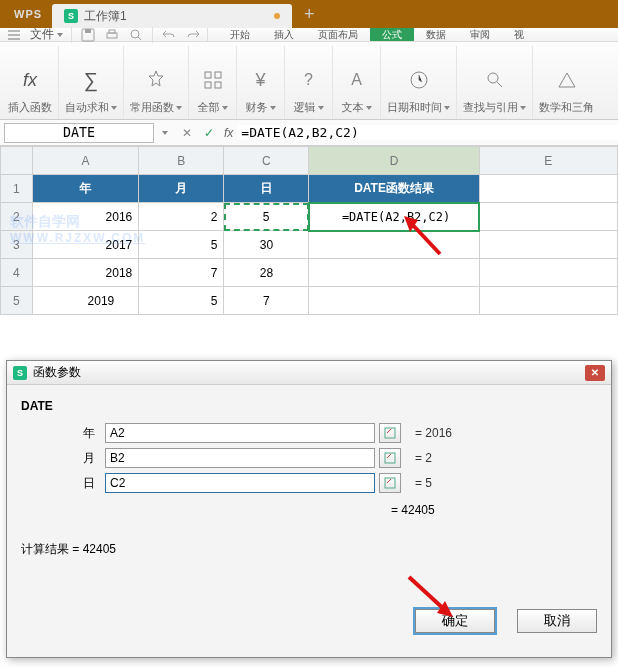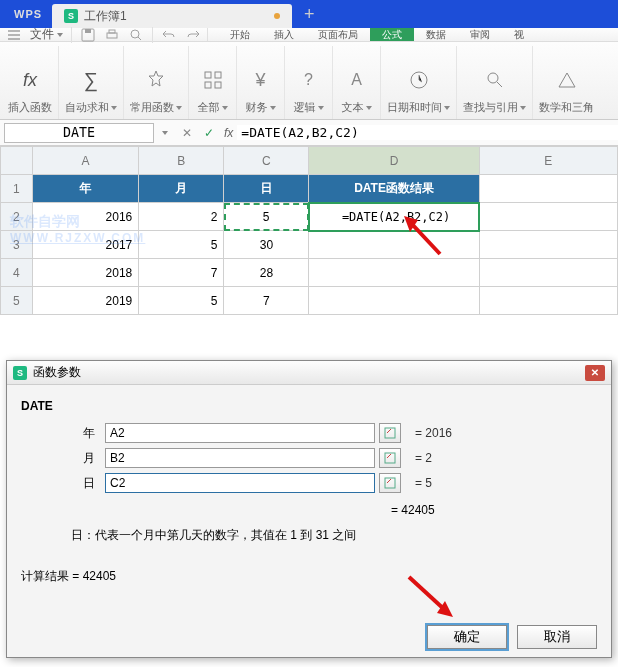--- a/index.html
+++ b/index.html
@@ -1,18 +1,18 @@
 <!DOCTYPE html>
 <html><head>
 <meta charset="utf-8">
 <style>
 * { box-sizing: border-box; margin: 0; padding: 0; font-family: "Microsoft YaHei", sans-serif; }
 body { background: #fff; width: 618px; height: 667px; overflow: hidden; font-size: 12px; }
 
-.titlebar { background: #1d4ed8; height: 28px; display: flex; align-items: center; padding: 0 4px; }
+.titlebar { background: #a16207; height: 28px; display: flex; align-items: center; padding: 0 4px; }
 .wps-logo { color: #ddd; font-weight: bold; font-size: 11px; padding: 0 10px; letter-spacing: 1px; }
 .tab { background: #efefef; height: 24px; display: flex; align-items: center; padding: 0 12px; border-radius: 3px 3px 0 0; margin-top: 4px; gap: 6px; width: 240px; }
 .tab-icon { width: 14px; height: 14px; background: #1eb980; border-radius: 2px; display: flex; align-items: center; justify-content: center; color: #fff; font-size: 9px; font-weight: bold; }
 .tab-title { color: #555; font-size: 12px; }
 .tab-dot { width: 6px; height:6px; background:#e8a33d; border-radius:50%; margin-left:auto; }
 .tab-plus { color: #ccc; font-size: 18px; padding: 0 12px; }
 
 .menubar { height: 14px; background: linear-gradient(#fdfdfd,#f2f2f2); border-bottom: 1px solid #ddd; display: flex; align-items: center; }
 .menubar .left { display: flex; align-items: center; gap: 8px; padding: 0 6px; border-right: 1px solid #e0e0e0; height:100%; }
 .file-menu { display: flex; align-items: center; gap: 3px; color: #555; }
@@ -59,21 +59,21 @@
 .arg-in { width: 270px; height: 20px; border:1px solid #999; padding: 0 4px; font-size:12px; background:#fff; }
 .arg-in.focus { border-color:#2b6fa3; }
 .ref-btn { width:22px;height:20px;border:1px solid #999; background:linear-gradient(#fff,#e8e8e8); margin-left:4px; display:flex;align-items:center;justify-content:center; }
 .ref-btn svg{width:12px;height:12px;}
 .arg-eq { margin-left: 14px; color:#333; }
 .res-row { text-align:center; margin: 10px 0; padding-left:180px; text-align:left; }
 .desc { margin-top: 6px; }
 .desc2 { margin: 10px 0 14px 50px; }
 .calc { margin: 24px 0; }
 .helplink { color:#1a5fb4; text-decoration:underline; cursor:pointer; }
-.dlg-btns { position:absolute; right:14px; bottom:8px; display:flex; gap:10px; }
+.dlg-btns { position:absolute; right:14px; bottom:24px; display:flex; gap:22px; }
 .dlg-btn { width:80px; height:24px; border:1px solid #888; background:linear-gradient(#fff,#e8e8e8); cursor:pointer; }
 .dlg-btn.primary { outline: 2px solid #5a9fd4; }
 </style>
 </head>
 <body>
 
 <div class="titlebar">
   <span class="wps-logo">WPS</span>
   <div class="tab">
     <span class="tab-icon">S</span>
@@ -267,21 +267,21 @@
     <tr>
       <th class="rowh">4</th>
       <td style="text-align:right;padding-right:6px">2018</td>
       <td style="text-align:right;padding-right:6px">7</td>
       <td>28</td>
       <td></td>
           <td></td>
     </tr>
     <tr>
       <th class="rowh">5</th>
-      <td style="text-align:right;padding-right:6px">2019</td>
+      <td style="text-align:right;padding-right:24px">2019</td>
       <td style="text-align:right;padding-right:6px">5</td>
       <td>7</td>
       <td></td>
           <td></td>
     </tr>
   </tbody>
     </table>
   <div class="watermark"><span>软件自学网</span><small>WWW.RJZXW.COM</small></div>
   <svg class="arrow1" style="left:400px;top:68px" width="50" height="50">
       <path d="M40 40 L10 8" stroke="#d11" stroke-width="4"></path>
@@ -324,21 +324,20 @@
       <input class="arg-in focus" value="C2" style="">
       <span class="ref-btn">
           <svg viewBox="0 0 12 12">
             <rect x="1" y="1" width="10" height="10" fill="none" stroke="#5a8"></rect>
             <path d="M3 6l4-4" stroke="#c44"></path>
           </svg>
         </span>
       <span class="arg-eq">= <span>5</span></span>
     </div>
     <div class="res-row" style="padding-left:370px">= 42405</div>
-    <div class="desc2">日：代表一个月中第几天的数字，其值在 1 到 31 之间</div>
     <div class="calc">计算结果 = 42405</div>
   </div>
   <div class="dlg-btns">
     <button class="dlg-btn primary">确定</button>
     <button class="dlg-btn">取消</button>
   </div>
   <svg style="position:absolute;right:150px;bottom:28px;pointer-events:none" width="60" height="60">
       <path d="M8 8 L45 42" stroke="#d11" stroke-width="4"></path>
       <path d="M52 48 L36 44 L44 32 Z" fill="#d11"></path>
     </svg>

